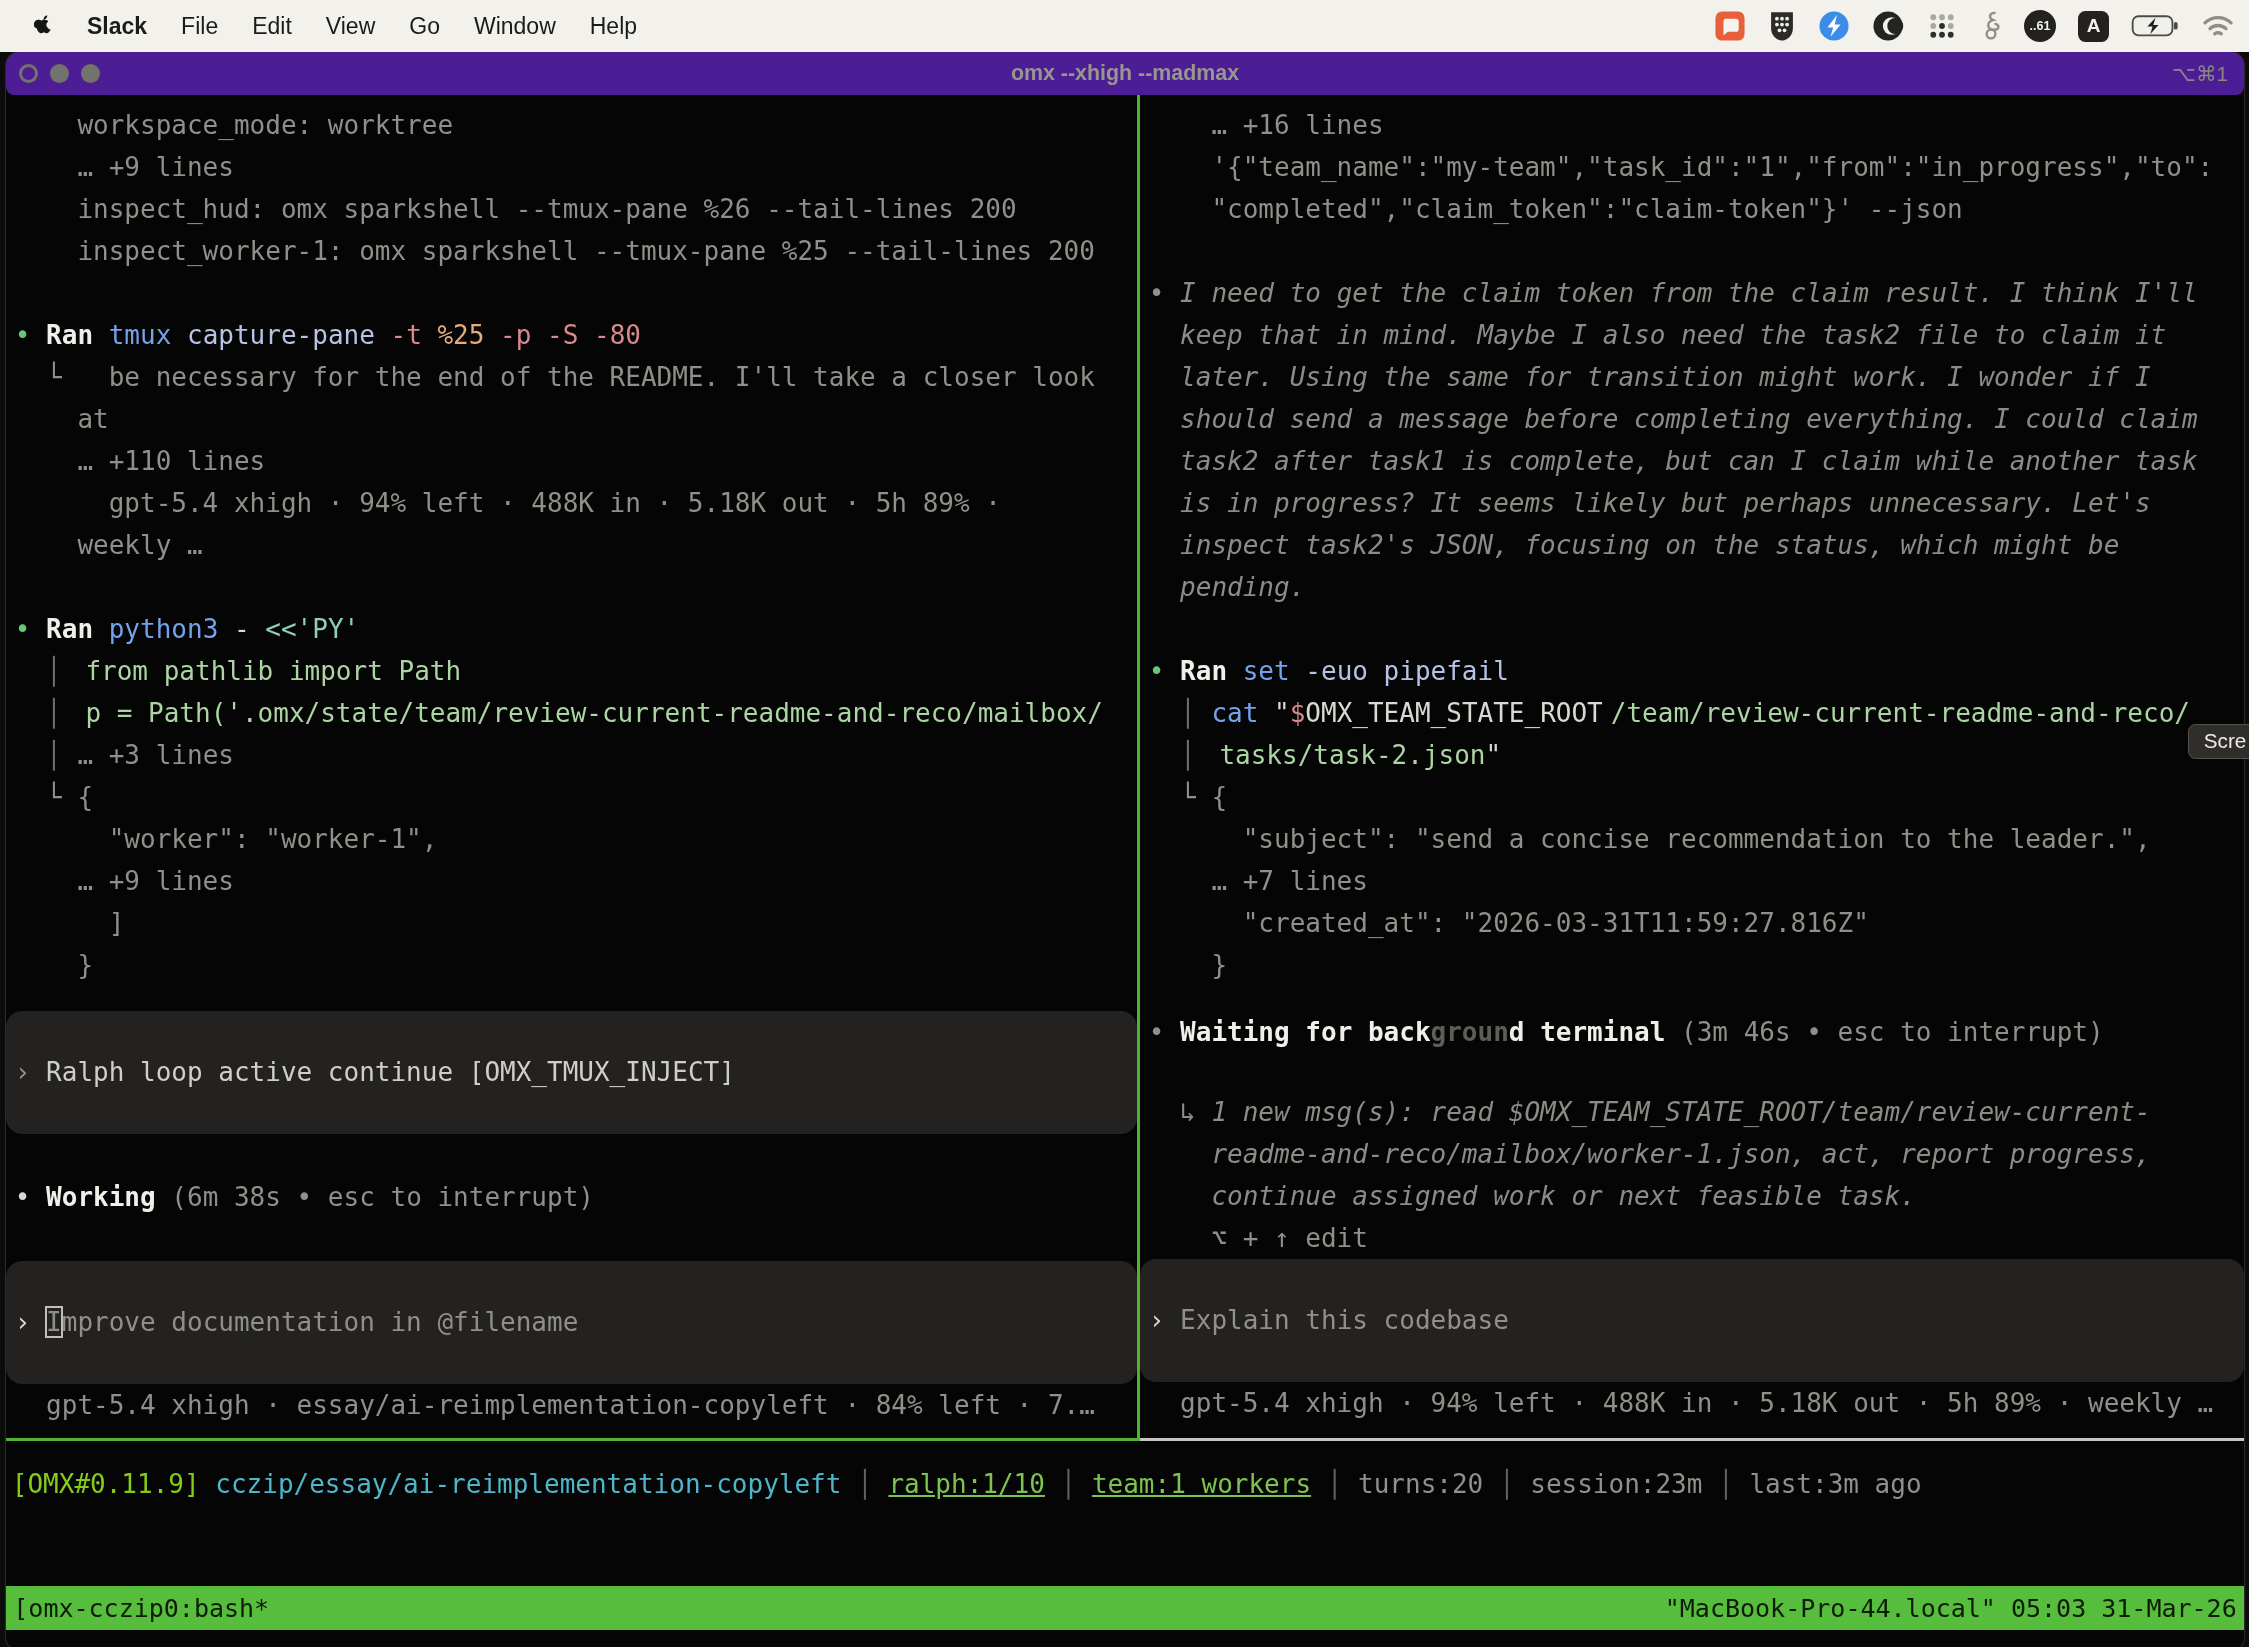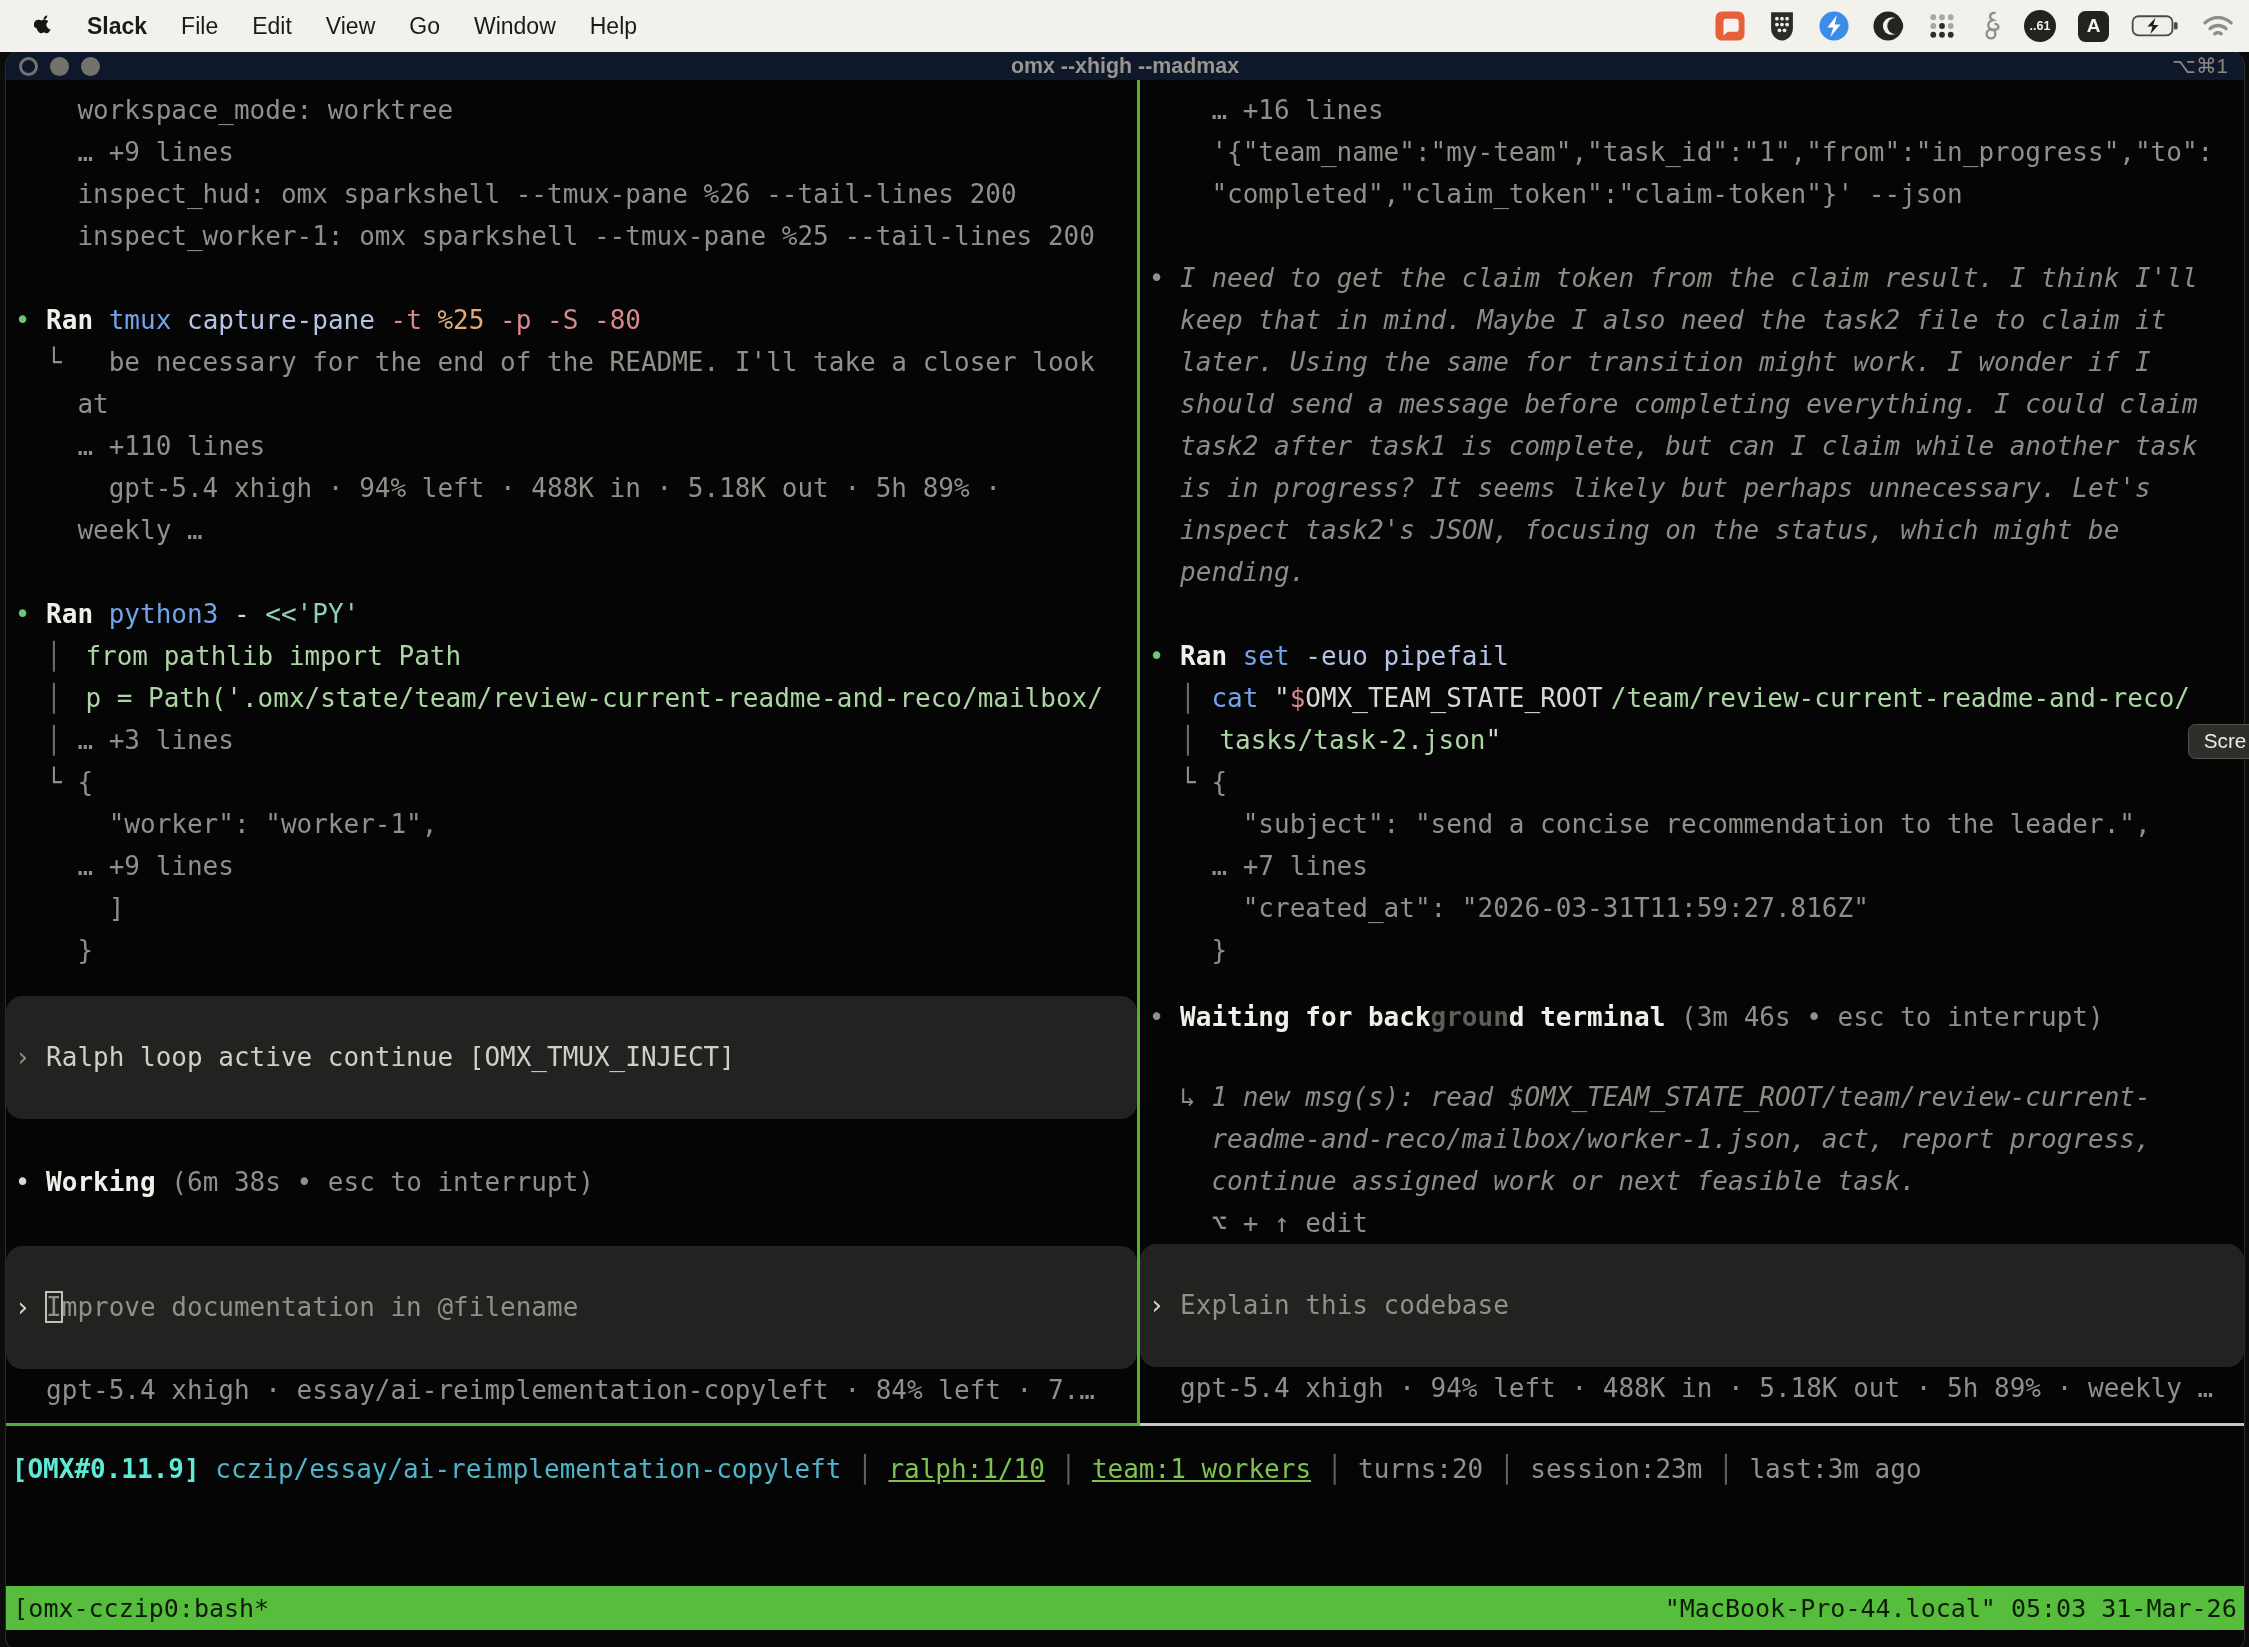--- a/index.html
+++ b/index.html
@@ -13,21 +13,21 @@
   .menu-left{display:flex;align-items:center;gap:34px;font-size:23px;color:#1b1b19;}
   .menu-app{font-weight:700;}
   .menu-item{font-weight:400;}
   .menu-right{display:flex;align-items:center;gap:22px;}
   .mi{display:flex;align-items:center;justify-content:center;}
 
   
   .window{position:absolute;top:52px;left:5.9px;right:5.9px;bottom:0;background:#060606;
           border-radius:13.3px 13.3px 8.9px 8.9px;overflow:hidden;display:flex;flex-direction:column;
           box-shadow:0 0 0 0.7px #3a3a38;z-index:1;}
-  .titlebar{height:28px;background:#0f172a;display:flex;align-items:center;position:relative;flex:none;}
+  .titlebar{height:43px;background:#4c1d95;display:flex;align-items:center;position:relative;flex:none;border-radius:8px;}
   .lights{display:flex;gap:11.8px;padding-left:13.3px;z-index:2;}
   .light{width:19px;height:19px;border-radius:50%;background:#73726c;}
   .light.ring{background:transparent;border:3.7px solid #73726c;box-sizing:border-box;}
   .title{position:absolute;left:0;right:0;text-align:center;color:#98978f;font-size:21.4px;font-weight:600;}
   .tb-shortcut{position:absolute;right:16px;color:#8a8981;font-size:20.7px;}
 
   
   .term{flex:none;display:flex;height:1343px;background:#050505;}
   .pane{position:relative;overflow:hidden;font-family:"DejaVu Sans Mono",monospace;font-size:26px;color:#908f8a;}
   .pane.left{width:1131px;flex:none;}
@@ -52,21 +52,21 @@
   .tk-shim{color:#5e5d58;font-weight:700;}
   .tk-gbul{color:#68c878;}
   .tk-blue{color:#74a3ea;}
   .tk-peri{color:#b7c3e5;}
   .tk-rose{color:#d9898c;}
   .tk-orange{color:#e3ab79;}
   .tk-teal{color:#8ed0b5;}
   .tk-grn{color:#abd5a3;margin-left:8px;}
   .tk-cyan{color:#4fb5c9;}
   .tk-sgrn{color:#7dc34f;text-decoration:underline;}
-  .tk-wb{color:#5eead4;font-weight:700;}
+  .tk-wb{color:#84cc16;font-weight:400;}
   .tk-sep{color:#63625d;}
   .tk-cur{outline:2.2px solid #c0bfba;outline-offset:-1.5px;color:#8f8e89;}
 
   
   .borders{height:3px;display:flex;flex:none;}
   .b-green{width:1134px;background:#4fb233;flex:none;}
   .b-gray{flex:1;background:#c6c5c1;}
 
   
   .statusarea{flex:1;padding-top:22px;font-family:"DejaVu Sans Mono",monospace;font-size:26px;background:#050505;}

